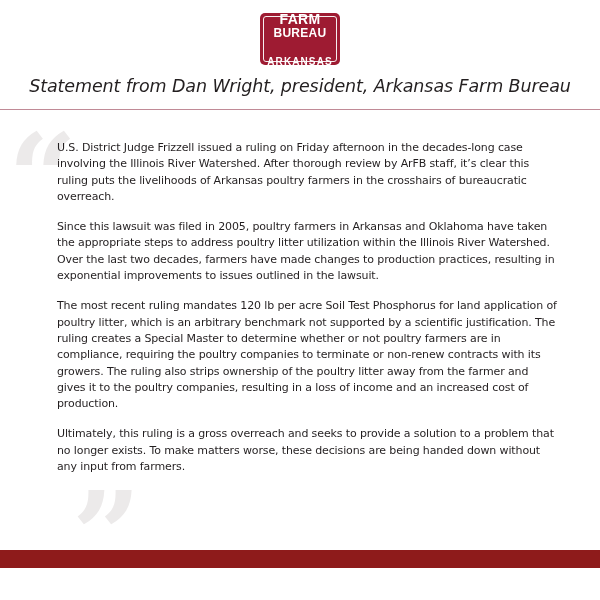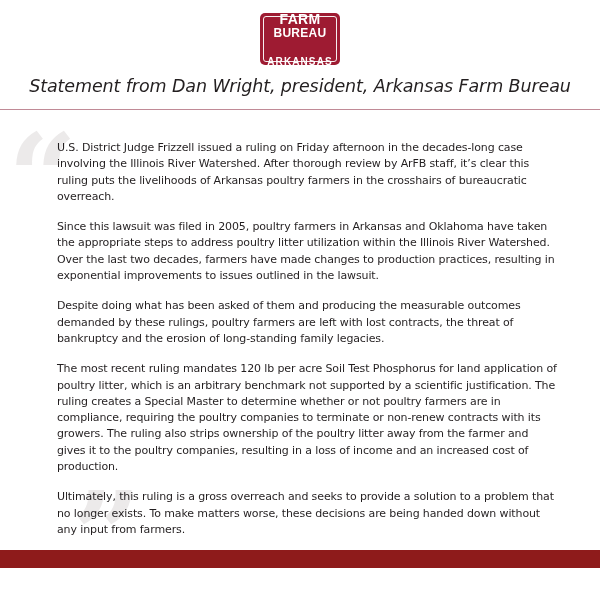--- a/index.html
+++ b/index.html
@@ -185,21 +185,20 @@
 
   <div class="divider"></div>
 
   <div class="body-area">
     <span class="quote-open">“</span>
     <span class="quote-close">”</span>
 
     <div class="paragraphs">
       <p class="para">U.S. District Judge Frizzell issued a ruling on Friday afternoon in the decades-long case involving the Illinois River Watershed. After thorough review by ArFB staff, it’s clear this ruling puts the livelihoods of Arkansas poultry farmers in the crosshairs of bureaucratic overreach.</p>
       <p class="para">Since this lawsuit was filed in 2005, poultry farmers in Arkansas and Oklahoma have taken the appropriate steps to address poultry litter utilization within the Illinois River Watershed. Over the last two decades, farmers have made changes to production practices, resulting in exponential improvements to issues outlined in the lawsuit.</p>
-      <p class="para">Despite doing what has been asked of them and producing the measurable outcomes demanded by these rulings, poultry farmers are left with lost contracts, the threat of bankruptcy and the erosion of long-standing family legacies.</p>
       <p class="para">The most recent ruling mandates 120 lb per acre Soil Test Phosphorus for land application of poultry litter, which is an arbitrary benchmark not supported by a scientific justification. The ruling creates a Special Master to determine whether or not poultry farmers are in compliance, requiring the poultry companies to terminate or non-renew contracts with its growers. The ruling also strips ownership of the poultry litter away from the farmer and gives it to the poultry companies, resulting in a loss of income and an increased cost of production.</p>
       <p class="para">Ultimately, this ruling is a gross overreach and seeks to provide a solution to a problem that no longer exists. To make matters worse, these decisions are being handed down without any input from farmers.</p>
     </div>
   </div>
 
   <div class="footer-bar"></div>
 
 </div>
 
 </body></html>

